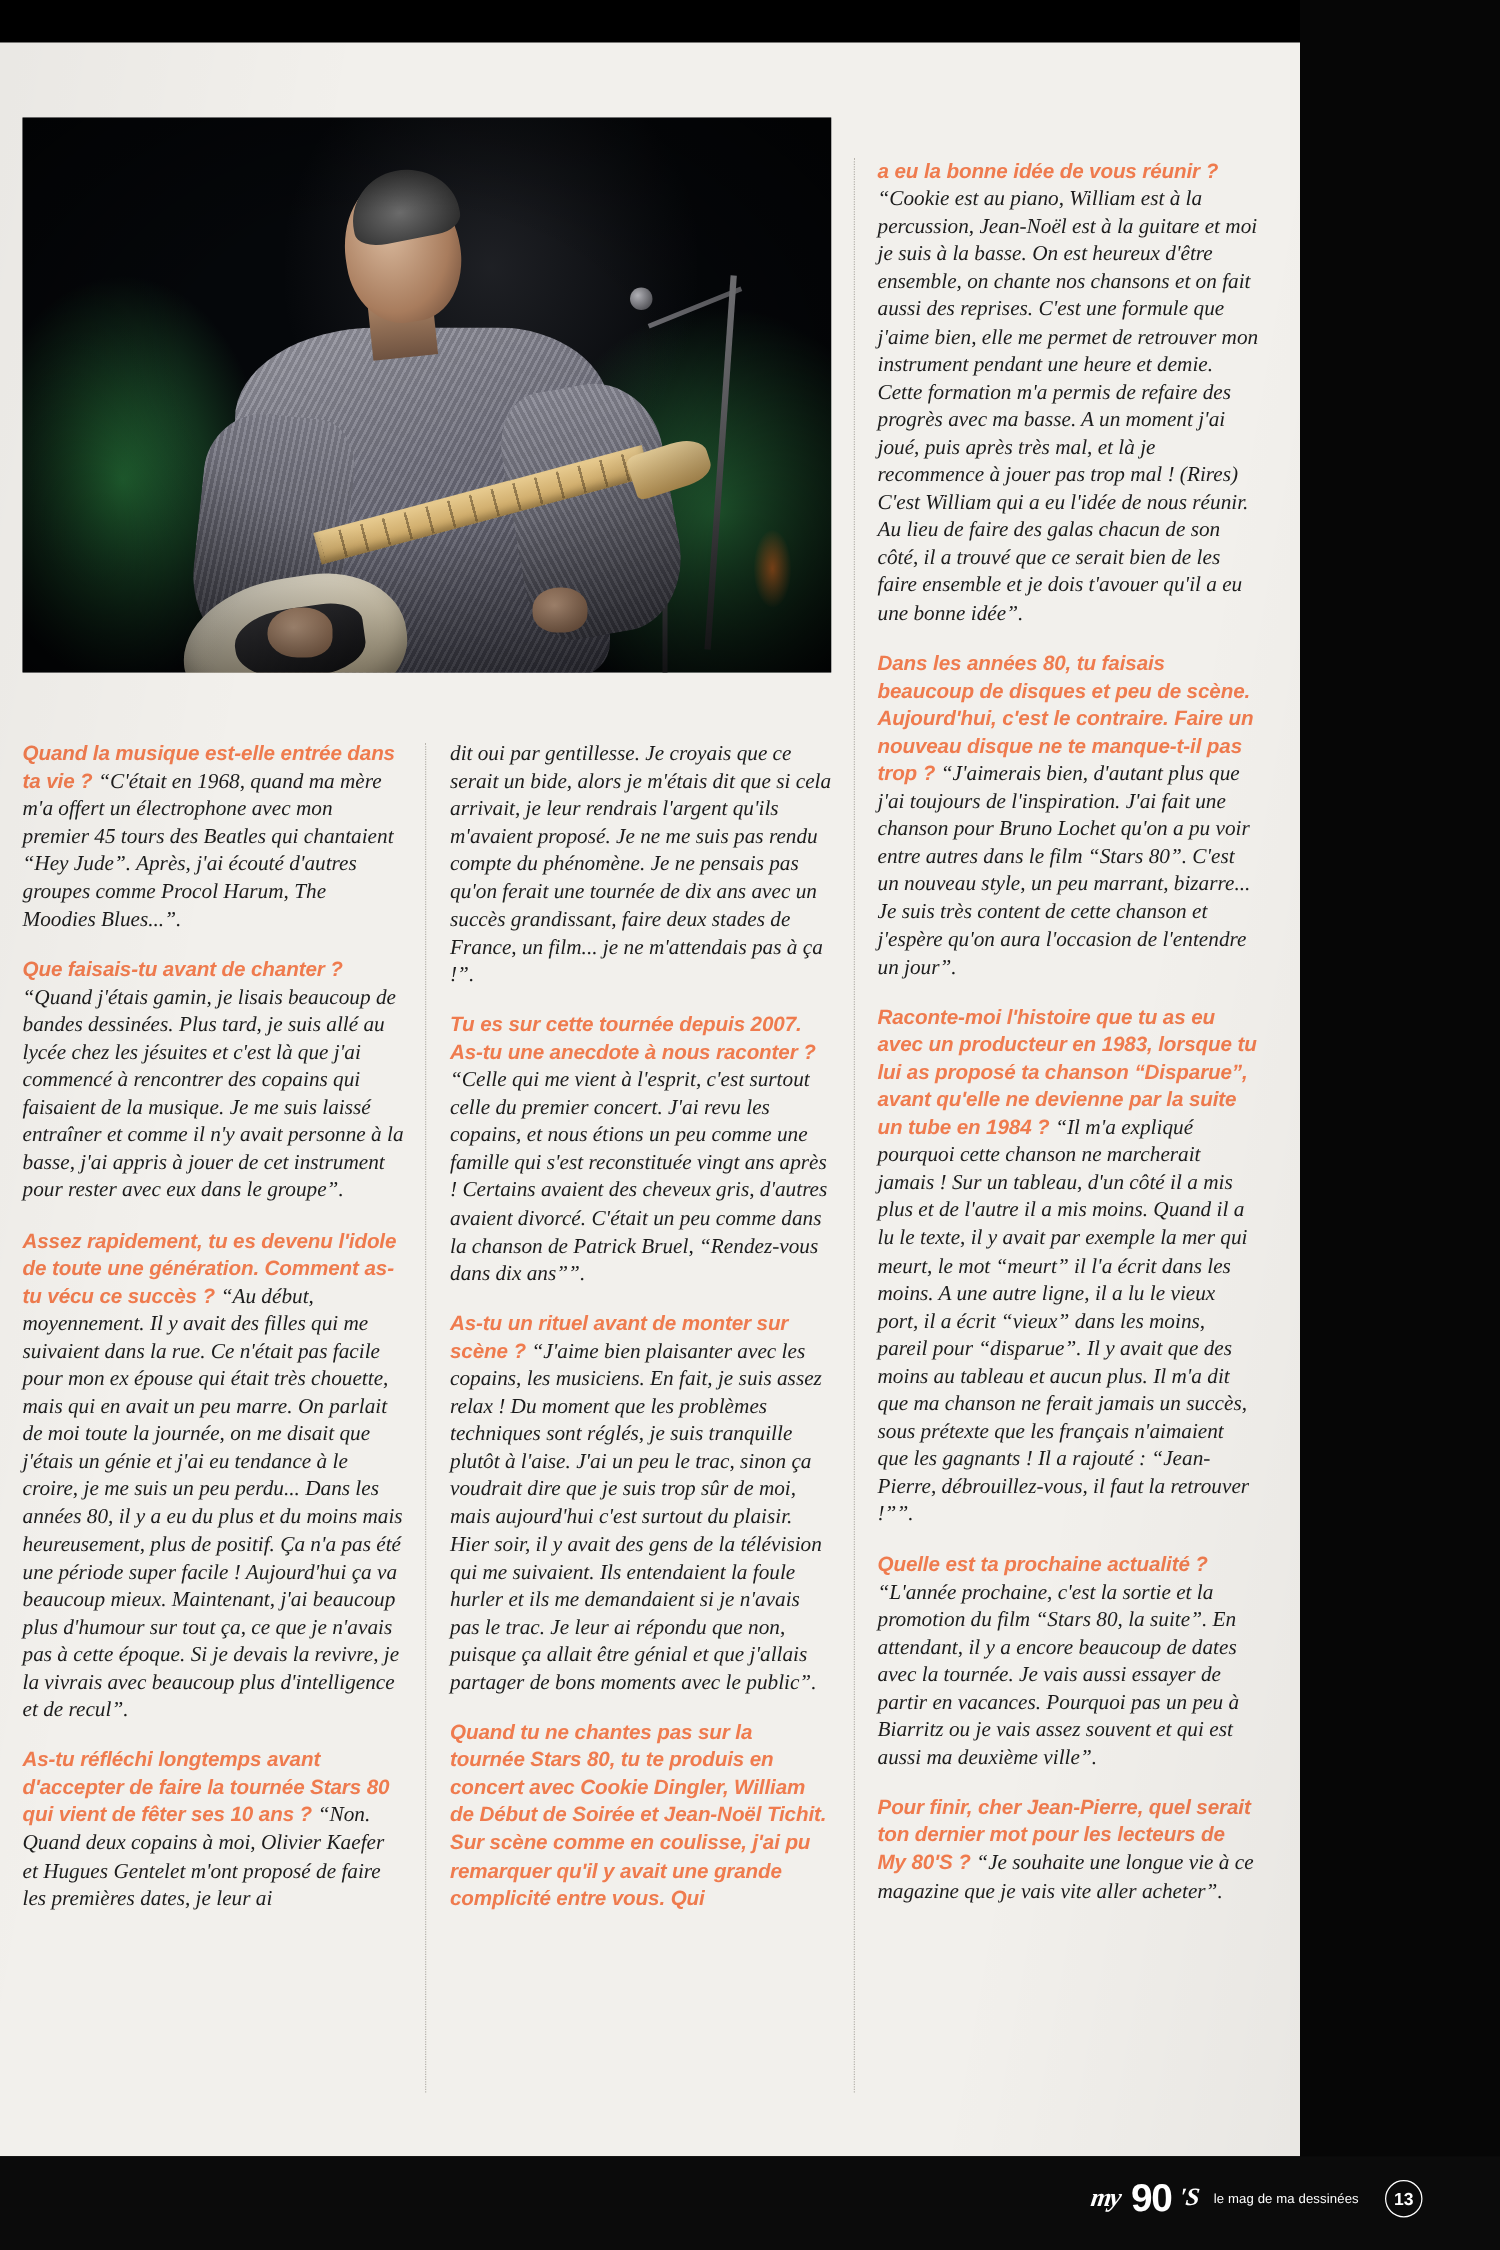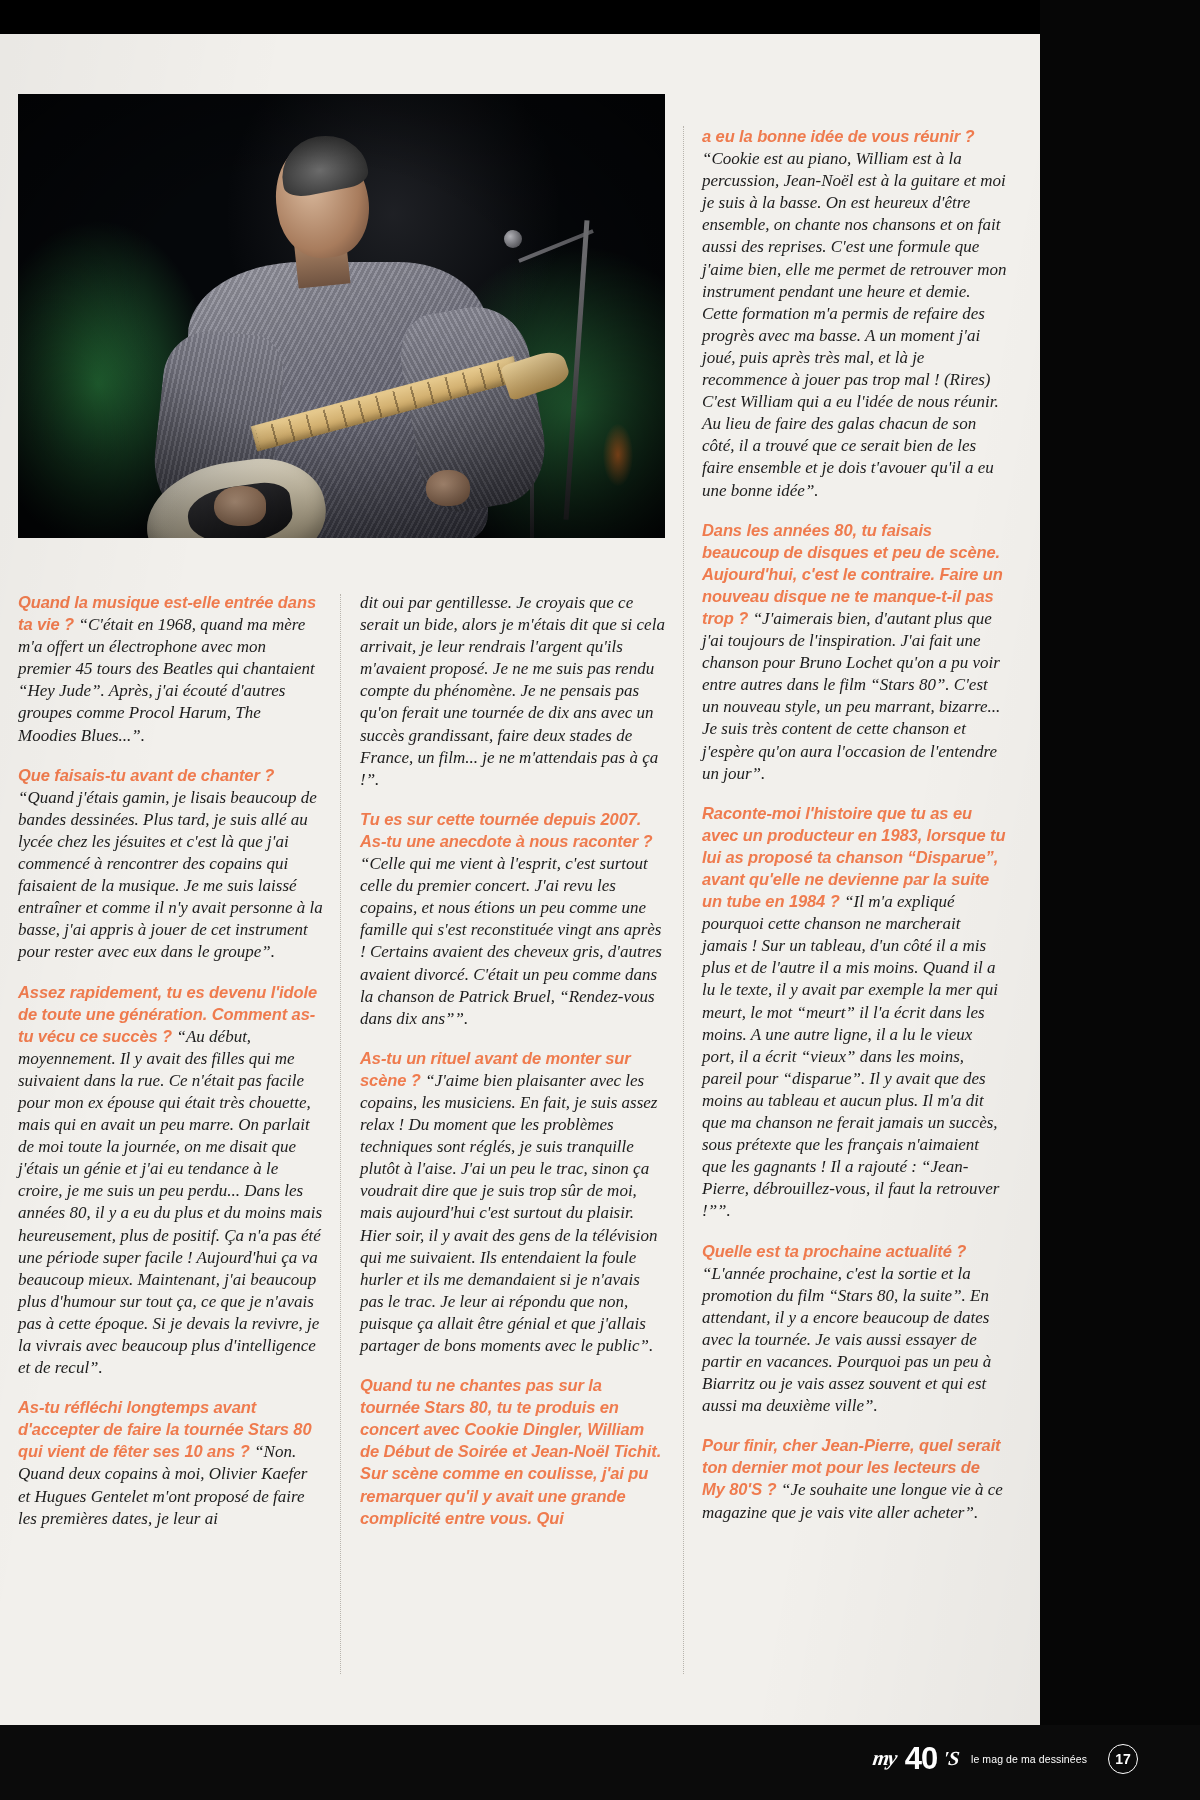--- a/index.html
+++ b/index.html
@@ -393,18 +393,18 @@
 
   </div>
 
 </div>
 
 <div id="right-gutter"></div>
 
 <div id="footer">
   <div id="logo-wrap">
     <span class="logo-my">my</span>
-    <span class="logo-80">40</span>
+    <span class="logo-80">90</span>
     <span class="logo-s">'S</span>
     <span class="logo-tag">le mag de ma dessinées</span>
-    <span id="page-badge">17</span>
+    <span id="page-badge">13</span>
   </div>
 </div>
 
 </body></html>

